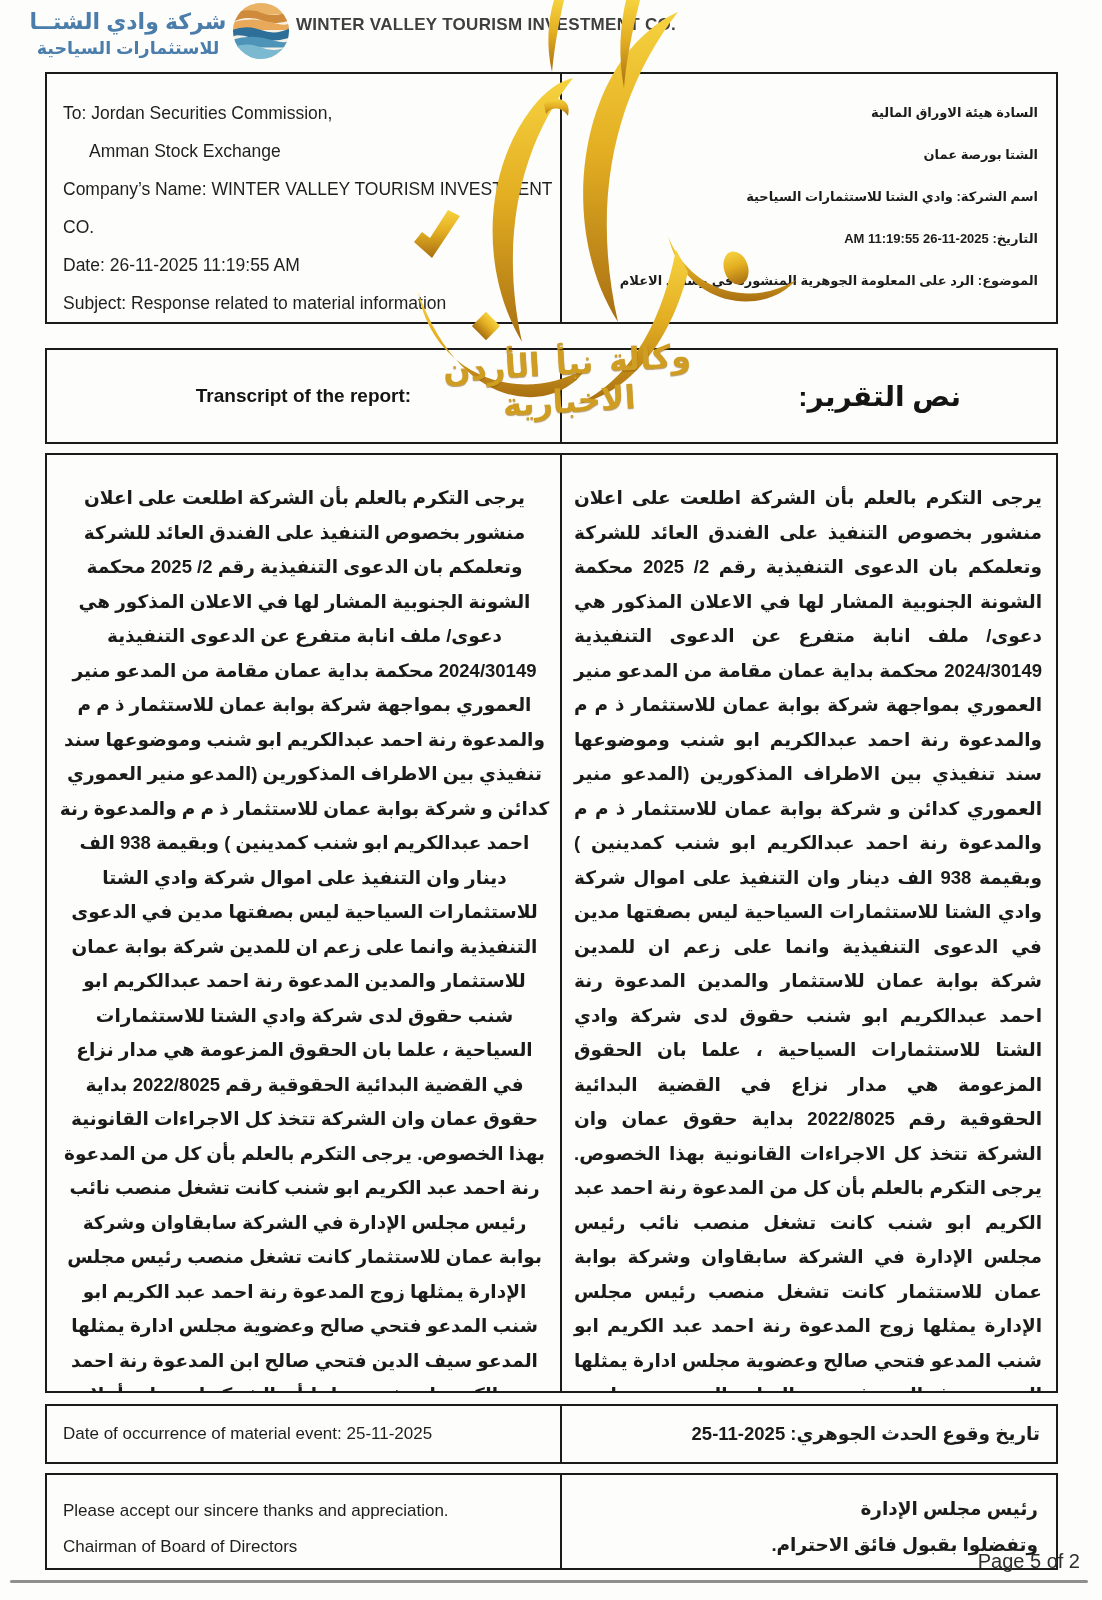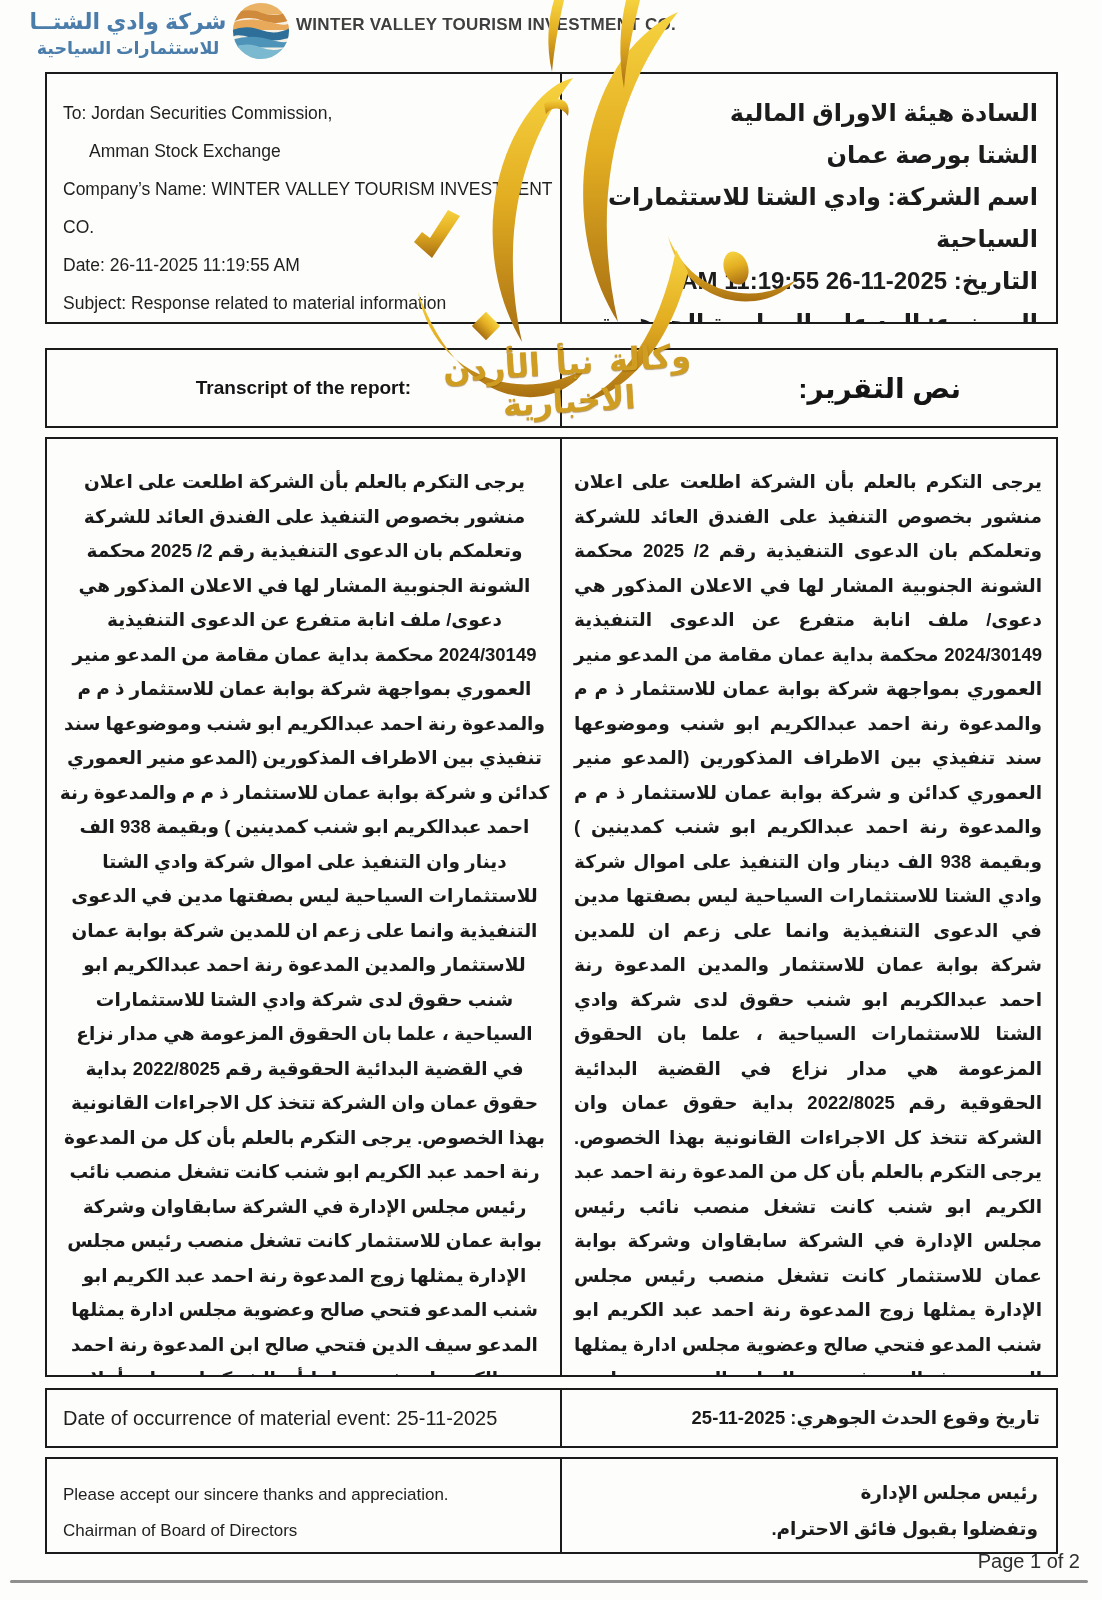--- a/index.html
+++ b/index.html
@@ -15,41 +15,41 @@
   .co-name { position:absolute; top:15px; left:296px; font-size:17px; font-weight:600;
              color:#3f3f3f; letter-spacing:0.3px; }
 
   
   .doc-table { position:absolute; left:45px; top:72px; width:1013px; }
   .trow { display:flex; border:2.5px solid #1b1b1b; background:transparent; }
   .cell-en { width:515px; border-right:2.5px solid #1b1b1b; overflow:hidden; }
   .cell-ar { flex:1; overflow:hidden; }
 
   .row-info { height:252px; margin-bottom:7px; }
-  .row-transcript { height:80px; margin-bottom:9px;margin-top:24px; }
+  .row-transcript { height:96px; margin-bottom:9px;margin-top:24px; }
   .row-body { height:940px; margin-bottom:11px; }
   .row-date { height:60px; margin-bottom:9px; }
   .row-thanks { height:97px; }
 
   .info-en { padding:20px 6px 0 16px; font-size:17.5px; line-height:38px; color:#1f1f1f; }
   .info-en .indent { padding-left:26px; }
-  .info-ar { direction:rtl; text-align:right; padding:18px 18px 0 6px; font-size:24px;
+  .info-ar { direction:rtl; text-align:right; padding:18px 18px 0 6px; font-size:13px;
              line-height:42px; font-weight:bold; color:#1c1c1c; }
 
   .transcript-en { display:flex; align-items:center; justify-content:center;
                    font-weight:bold; font-size:19px; color:#151515; }
   .transcript-ar { display:flex; align-items:center; direction:rtl; padding-right:95px;
                    font-weight:bold; font-size:28px; color:#151515; }
 
   .body-en { direction:rtl; text-align:center; font-weight:bold; font-size:18.5px;
              line-height:34.5px; color:#1b1b1b; padding:26px 10px 0 12px; }
   .body-ar { direction:rtl; text-align:justify; text-align-last:right; font-weight:bold;
              font-size:18.5px; line-height:34.5px; color:#1b1b1b; padding:26px 14px 0 12px; }
 
-  .date-en { display:flex; align-items:center; font-size:20px; color:#1f1f1f; padding-left:16px; }
+  .date-en { display:flex; align-items:center; font-size:17px; color:#1f1f1f; padding-left:16px; }
   .date-ar { display:flex; align-items:center; direction:rtl; font-weight:bold; font-size:18.5px;
              color:#1c1c1c; padding-right:16px; }
 
   .thanks-en { padding:18px 6px 0 16px; font-size:17px; line-height:36px; color:#1f1f1f; }
   .thanks-ar { direction:rtl; text-align:right; padding:16px 18px 0 6px; font-weight:bold;
                font-size:18.5px; line-height:36px; color:#1c1c1c; }
 
   
   .page-label { position:absolute; top:1550px; right:22px; font-size:20px; color:#2e2e2e; }
   .footer-rule { position:absolute; top:1580px; left:10px; width:1078px; height:3px;
@@ -170,16 +170,16 @@
         <rect x="108" y="316" width="20" height="20" transform="rotate(45 118 326)"></rect>
         <path d="M300,236 C322,292 382,308 428,280 C398,316 318,310 300,236 Z"></path>
         <ellipse cx="368" cy="268" rx="12" ry="17" transform="rotate(-18 368 268)"></ellipse>
         <path d="M308,250 C292,330 258,382 210,404 C266,392 304,336 320,272 Z"></path>
         <path d="M46,242 L64,258 L92,216 L80,210 L62,238 L54,232 Z"></path>
       </g>
     </svg>
   </div>
   <div class="wm-text">وكالة نبأ الأردن الاخبارية</div>
 
-  <div class="page-label">Page 1 of 2</div>
+  <div class="page-label">Page 5 of 2</div>
   <div class="footer-rule"></div>
 
 </div>
 
 </body></html>

